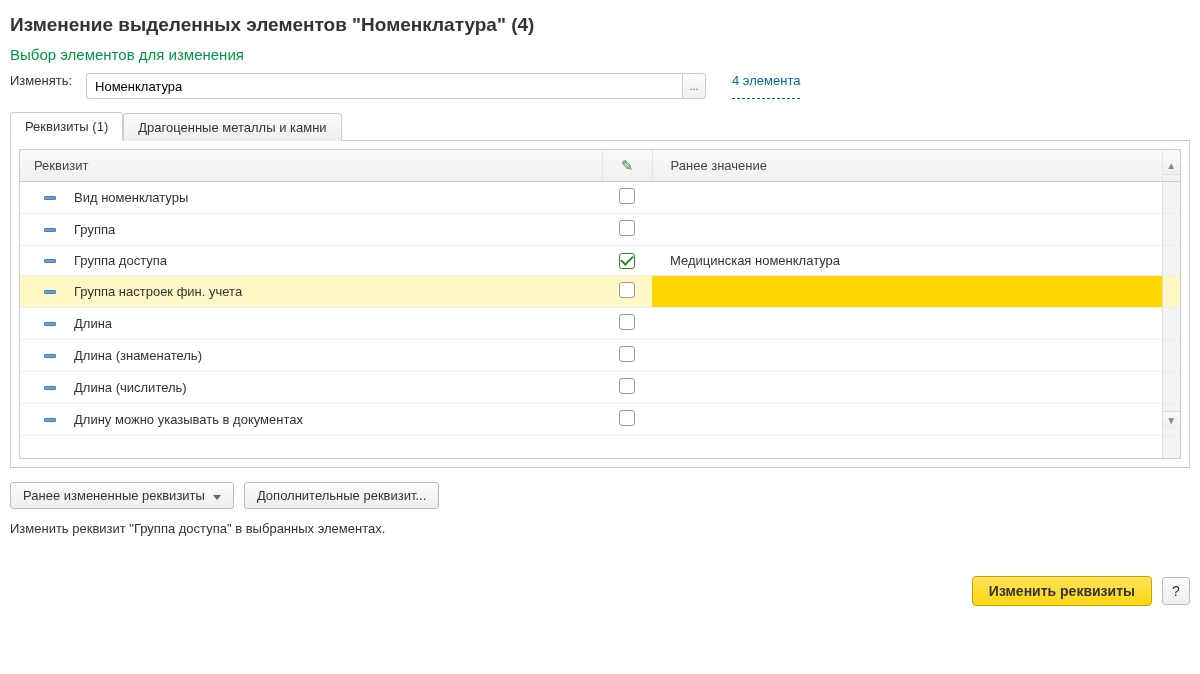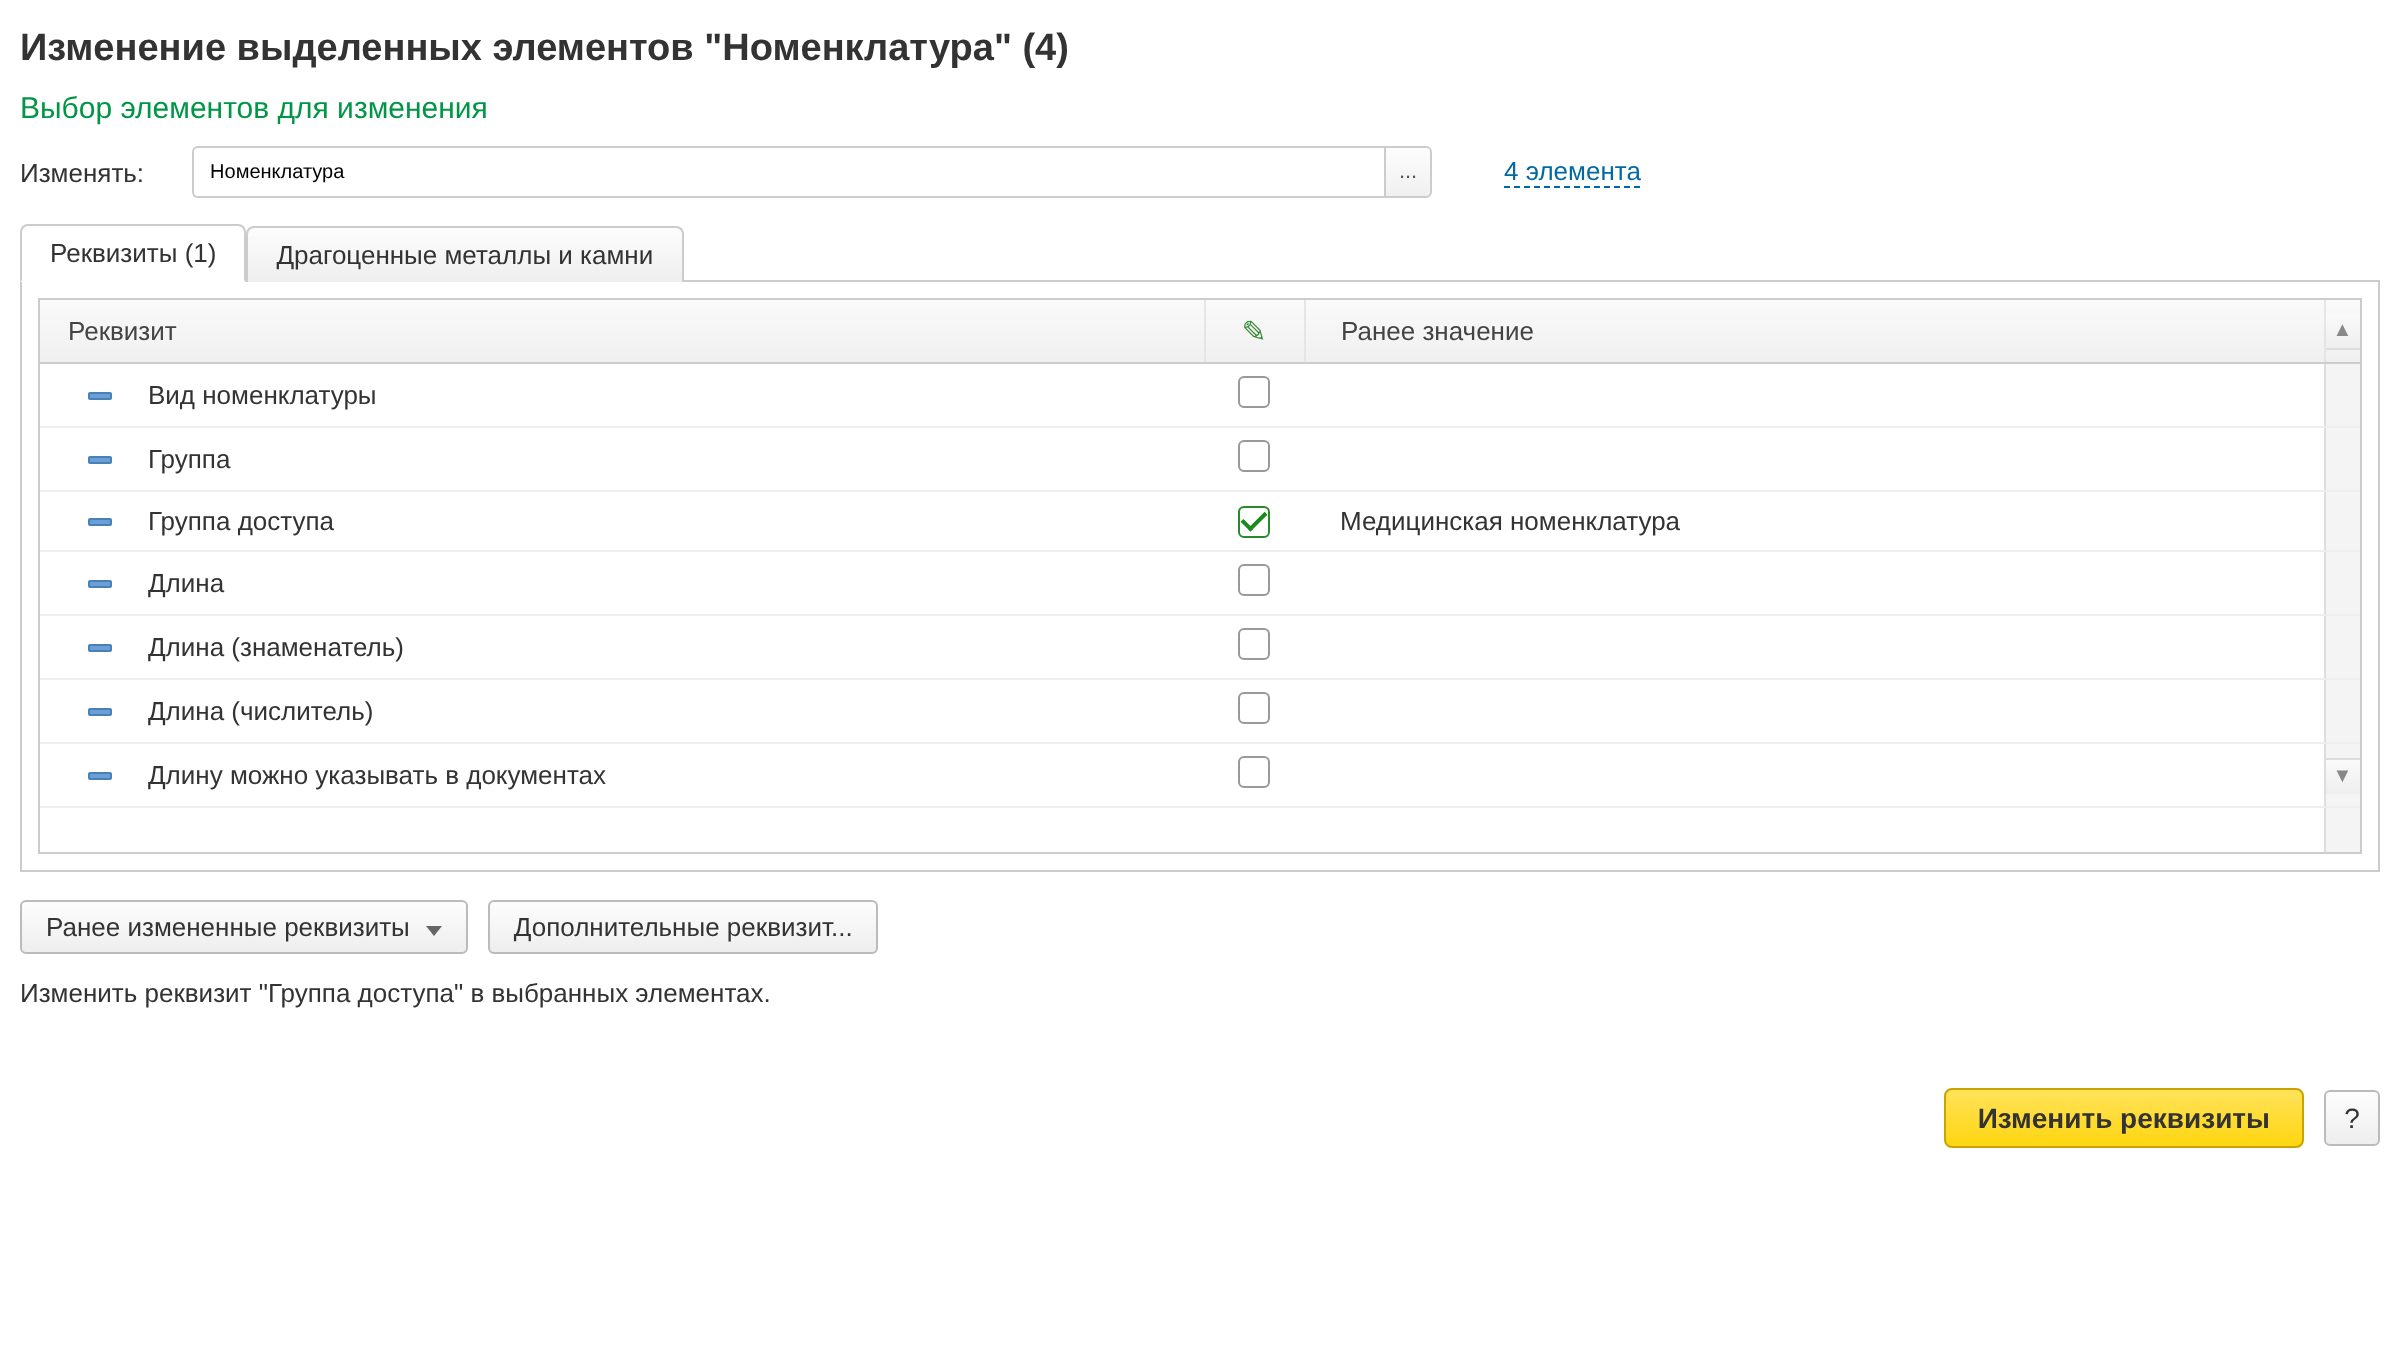--- a/index.html
+++ b/index.html
@@ -18,38 +18,37 @@
     color: #333;
     margin: 4px 0 10px 0;
   }
   .subtitle {
     font-size: 15px;
     color: #009646;
     margin-bottom: 10px;
   }
   .row-change {
     display: flex;
-    align-items: center;
-    gap: 24px;
+    gap: 14px;
     margin-bottom: 12px;
   }
   .label-change { font-size: 13px; }
   .input-wrap {
     display: flex;
     align-items: stretch;
     width: 620px;
   }
   .input-field {
     flex: 1;
     height: 26px;
     border: 1px solid #ccc;
     border-right: none;
     border-radius: 3px 0 0 3px;
     padding: 3px 8px;
-    font-size: 10px;
+    font-size: 13px;
     background: #fff;
   }
   .input-ellipsis {
     width: 24px;
     height: 26px;
     border: 1px solid #ccc;
     border-radius: 0 3px 3px 0;
     background: linear-gradient(#fdfdfd,#f0f0f0);
     display: flex;
     align-items: center;
@@ -266,20 +265,31 @@
             <td>
               <div class="attr-cell">
                 <span class="tree-icon"></span>
                 <span>Группа доступа</span>
               </div>
             </td>
             <td class="icon-col"><span class="checkbox checked"></span></td>
             <td class="val-col">Медицинская номенклатура</td>
             <td class="scroll-col scrollbar-stub"></td>
           </tr>
+          <tr class="selected">
+            <td>
+              <div class="attr-cell">
+                <span class="tree-icon"></span>
+                <span>Группа настроек фин. учета</span>
+              </div>
+            </td>
+            <td class="icon-col"><span class="checkbox"></span></td>
+            <td class="val-col"></td>
+            <td class="scroll-col scrollbar-stub"></td>
+          </tr>
           <tr>
             <td>
               <div class="attr-cell">
                 <span class="tree-icon"></span>
                 <span>Длина</span>
               </div>
             </td>
             <td class="icon-col"><span class="checkbox"></span></td>
             <td class="val-col"></td>
             <td class="scroll-col scrollbar-stub"></td>

